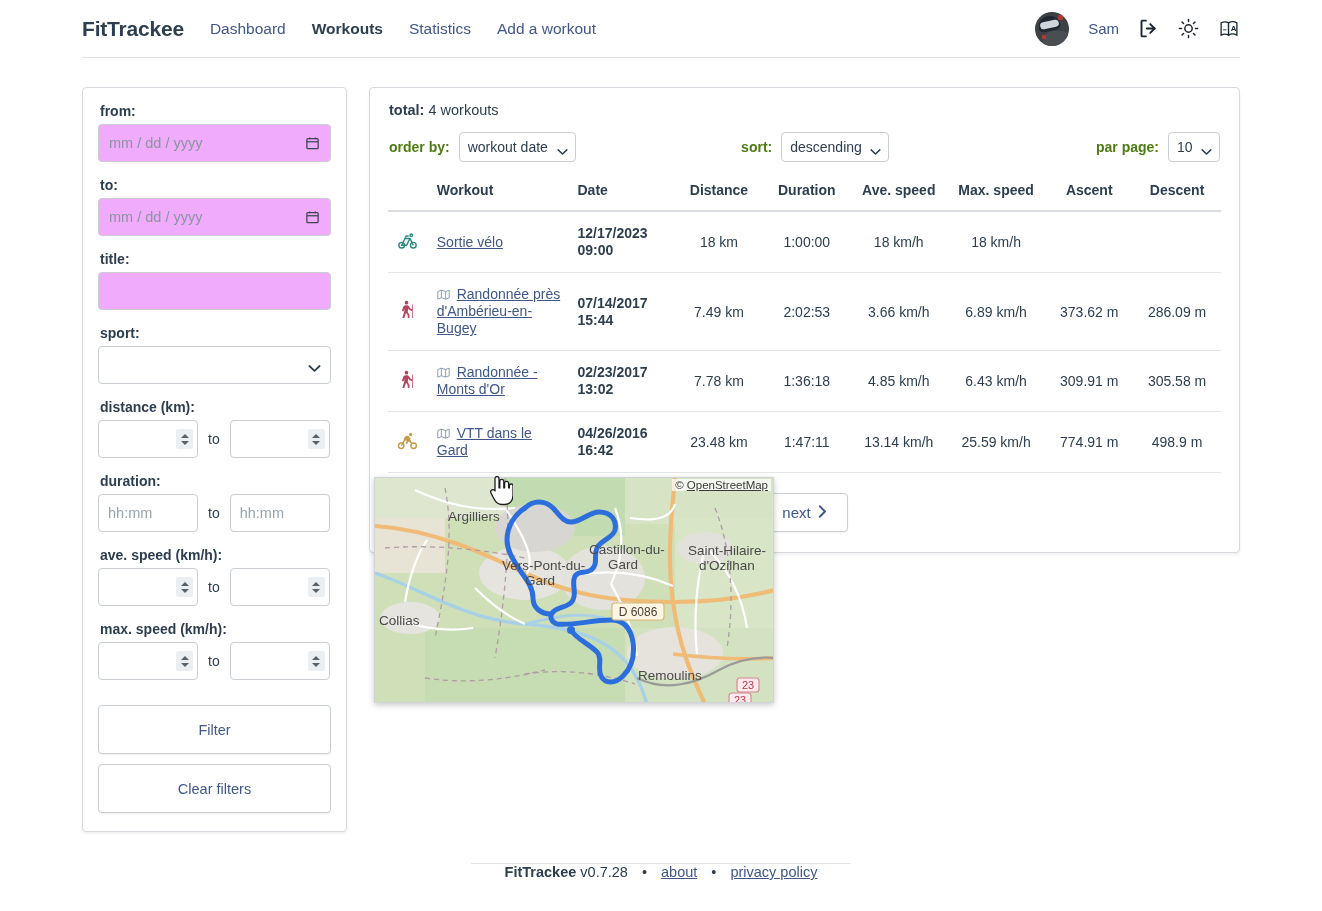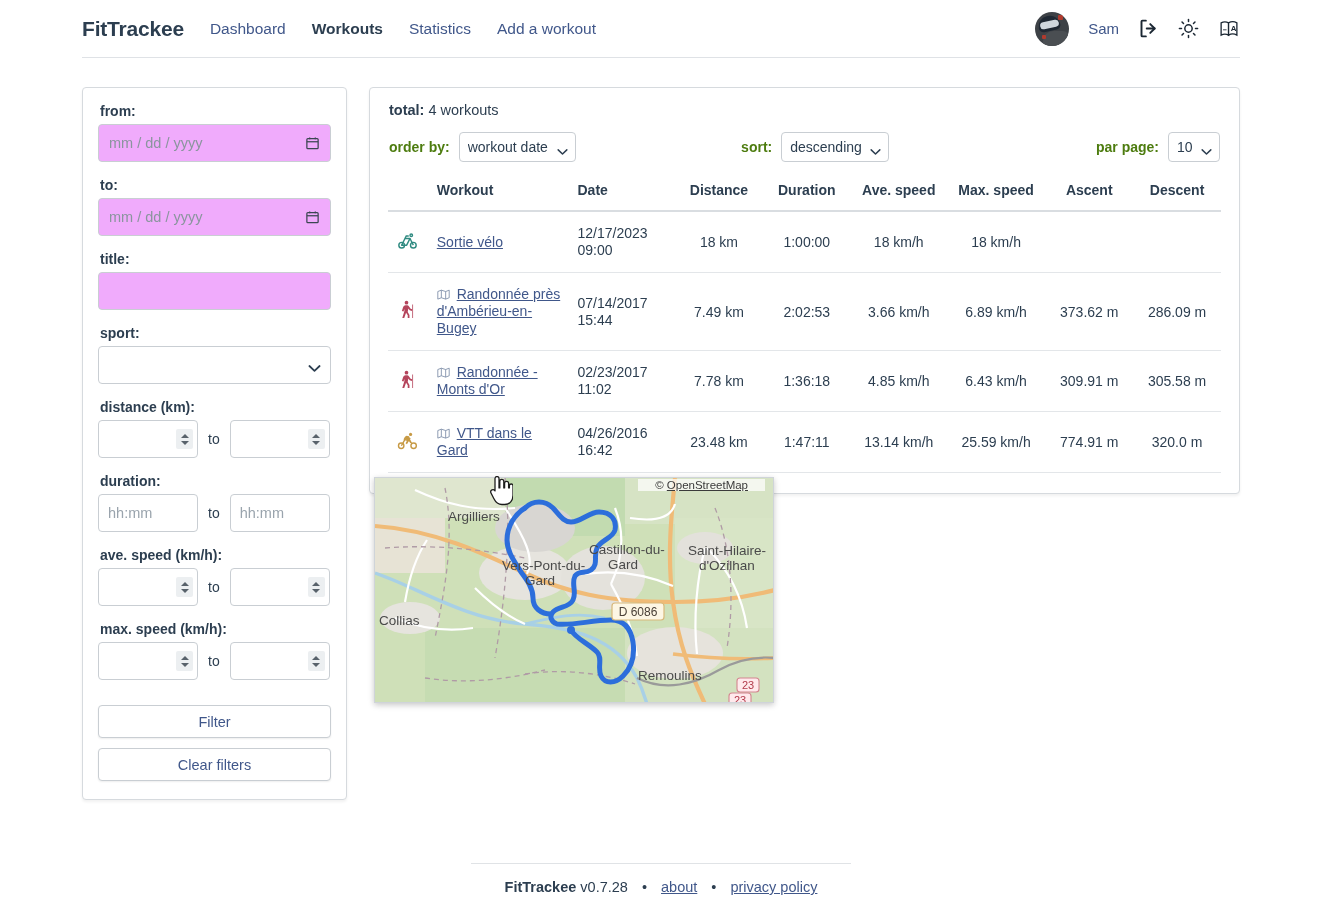--- a/index.html
+++ b/index.html
@@ -191,21 +191,21 @@
   .spinner i {
     display: block;
     width: 0; height: 0;
     border-left: 4px solid transparent;
     border-right: 4px solid transparent;
   }
   .spinner i.up { border-bottom: 4px solid #58626b; }
   .spinner i.dn { border-top: 4px solid #58626b; }
   .btn-wide {
     width: 100%;
-    height: 33px;
+    height: 49px;
     margin-top: 10px;
     border: 1px solid #c9ced3;
     border-radius: 4px;
     background: #fff;
     color: #40578a;
     font-size: 14.5px;
     font-family: "Liberation Sans", sans-serif;
     cursor: pointer;
     box-shadow: 0 1px 2px rgba(0,0,0,0.07);
   }
@@ -263,21 +263,21 @@
   }
   table.wk td {
     padding: 13px 6px;
     border-bottom: 1px solid #e3e6e9;
     text-align: center;
     color: #2c3e50;
     vertical-align: middle;
   }
   .c-sport { width: 38px; text-align: left !important; padding-left: 8px !important; }
   .c-wk { width: 125px; text-align: left !important; }
-  .c-date { width: 92px; text-align: left !important; }
+  .c-date { width: 92px; text-align: left !important; font-weight: bold; }
   .c-num { width: 78px; }
   .wk-link {
     color: #40578a;
     text-decoration: underline;
     font-size: 14px;
     line-height: 17px;
     cursor: pointer;
   }
   .map-mini { margin-right: 3px; vertical-align: -1px; }
   .date-cell { line-height: 17px; font-size: 14px; white-space: nowrap; }
@@ -304,25 +304,25 @@
     left: 374px; top: 419px;
     width: 400px; height: 226px;
     border: 1px solid #cfd4d9;
     background: #e8e0d8;
     box-shadow: 0 2px 6px rgba(0,0,0,0.22);
     overflow: hidden;
     z-index: 40;
   }
   .map-pop svg { display: block; }
   .osm-credit {
-    position: absolute; right: 8px; top: 1px;
+    position: absolute; right: 2px; top: 1px;
     font-size: 11.5px;
     color: #3b3b3b;
     background: rgba(255,255,255,0.72);
-    padding: 0 17px;
+    padding: 0 3px;
     font-family: "Liberation Sans", sans-serif;
   }
   .osm-credit u { text-decoration: underline; }
   .map-lbl {
     font-family: "Liberation Sans", sans-serif;
     fill: #4a4a4a;
     font-size: 12.5px;
   }
   .map-lbl-big { font-size: 13.5px; }
 
@@ -339,21 +339,21 @@
     position: absolute;
     left: 0; right: 0; bottom: 0;
     height: 48px;
   }
   .footer-sep {
     height: 1px; background: #e0e3e6;
     margin: 0 auto;
     width: 380px;
   }
   .footer-inner {
-    display: flex; align-items: center; justify-content: center;
+    display: flex; justify-content: center;
     gap: 14px;
     height: 46px;
     font-size: 14.5px;
     color: #2c3e50;
   }
   .footer-inner b { font-weight: bold; }
   .footer-inner a {
     color: #40578a; text-decoration: underline; cursor: pointer;
   }
   .bullet { color: #2c3e50; }
@@ -668,21 +668,21 @@
             <span class="map-mini">
               <svg width="13" height="11" viewBox="0 0 24 20" fill="none" stroke="#7d8da8" stroke-width="1.6">
                 <path d="M1.5 4.5L8 2l8 2.5L22.5 2v14L16 18.5 8 16 1.5 18.5z"></path>
                   <path d="M8 2v14M16 4.5v14"></path>
               </svg>
             </span>
             <span class="wk-link">Randonnée - Monts d'Or</span>
           </td>
           <td class="c-date">
             <div class="date-cell">02/23/2017</div>
-            <div class="date-cell">11:02</div>
+            <div class="date-cell">13:02</div>
           </td>
           <td class="c-num">7.78 km</td>
           <td class="c-num">1:36:18</td>
           <td class="c-num">4.85 km/h</td>
           <td class="c-num">6.43 km/h</td>
           <td class="c-num">309.91 m</td>
           <td class="c-num">305.58 m</td>
         </tr>
 
         <tr>
@@ -706,25 +706,35 @@
           </td>
           <td class="c-date">
             <div class="date-cell">04/26/2016</div>
             <div class="date-cell">16:42</div>
           </td>
           <td class="c-num">23.48 km</td>
           <td class="c-num">1:47:11</td>
           <td class="c-num">13.14 km/h</td>
           <td class="c-num">25.59 km/h</td>
           <td class="c-num">774.91 m</td>
-          <td class="c-num">320.0 m</td>
+          <td class="c-num">498.9 m</td>
         </tr>
       </tbody>
     </table>
 
+    <div class="pager">
+      <button class="pg-btn">
+        <span>next</span>
+        <span>
+          <svg width="9" height="13" viewBox="0 0 9 14" fill="none" stroke="#40578a" stroke-width="2.1" stroke-linecap="round" stroke-linejoin="round">
+              <polyline points="1.6,1.4 7.2,7 1.6,12.6"></polyline>
+            </svg>
+        </span>
+      </button>
+    </div>
   </div>
 
   <div class="map-pop">
     <svg width="400" height="226" viewBox="0 0 400 226">
       <rect x="0" y="0" width="400" height="226" fill="#cfe0b8"></rect>
 
       <path d="M0 0h130v40H0z" fill="#dfe6cf"></path>
       <path d="M130 0h120v58H130z" fill="#c2dbb0"></path>
       <path d="M250 0h150v46H250z" fill="#d6e3c4"></path>
       <path d="M0 40h70v55H0z" fill="#e7e3d5"></path>

